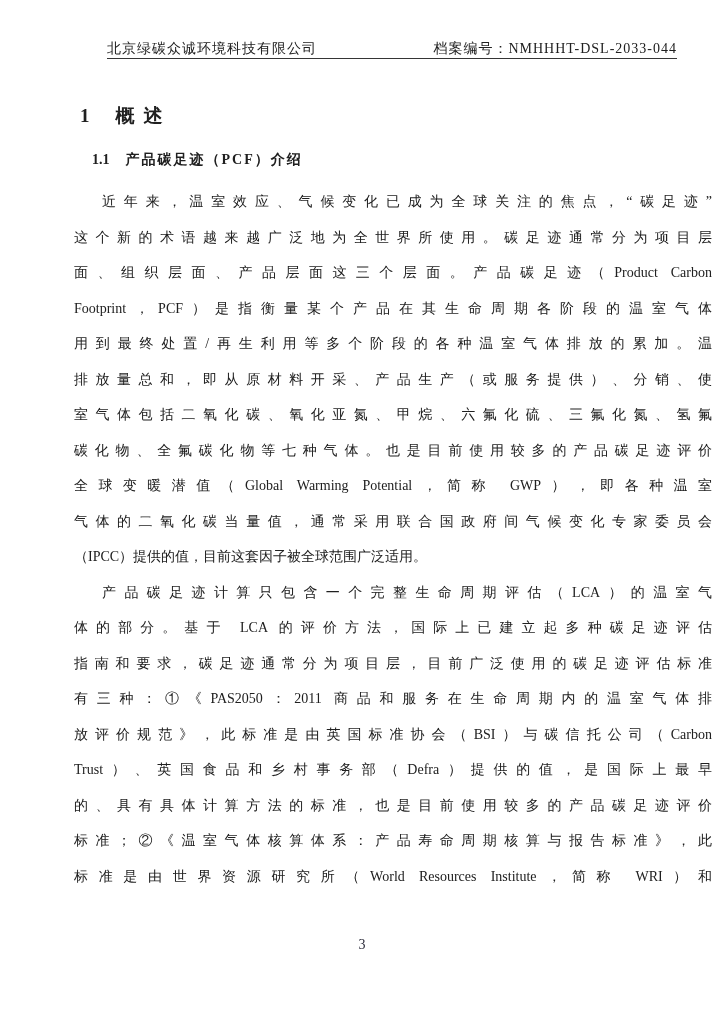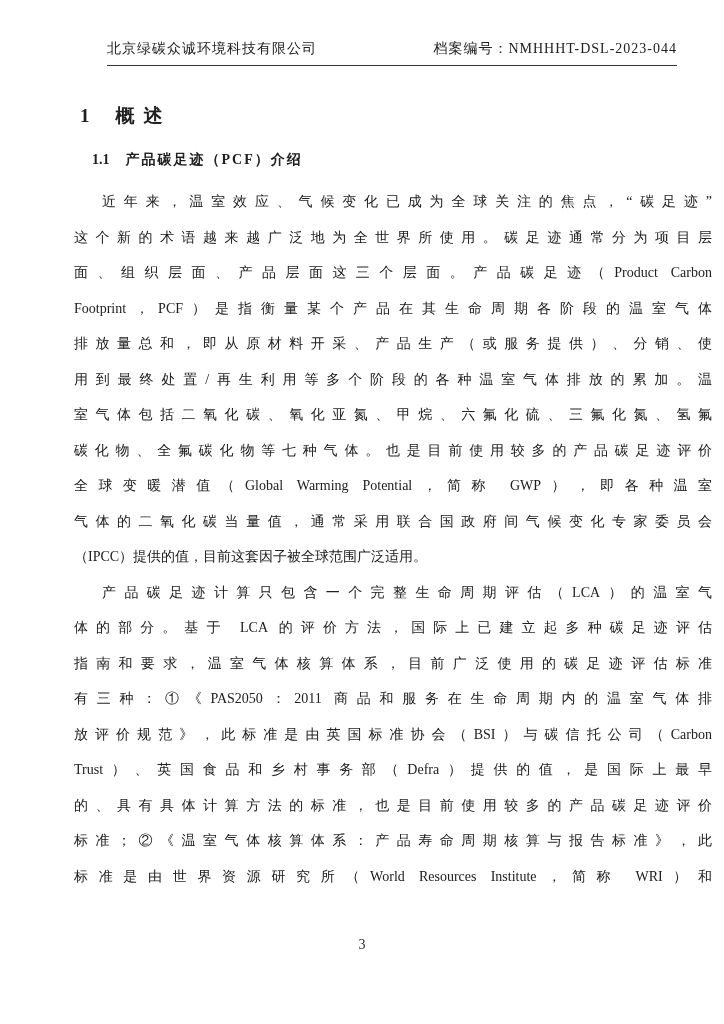--- a/index.html
+++ b/index.html
@@ -5,21 +5,21 @@
   :root { --bg:#ffffff; --ink:#202020; --rule:#353535; }
   html,body { margin:0; padding:0; background:#e8e8e8; }
   .page {
     position:relative; width:724px; height:1024px; margin:0 auto;
     background:var(--bg); overflow:hidden;
     font-family:"Liberation Serif","DejaVu Serif",serif; color:var(--ink);
   }
   .hdr {
     position:absolute; left:107px; right:47px; top:40px;
     display:flex; justify-content:space-between; align-items:flex-end;
-    font-size:14px; padding-bottom:7px; border-bottom:1.5px solid var(--rule);
+    font-size:14px; border-bottom:1.5px solid var(--rule);
     letter-spacing:1px;
   }
   .h1 {
     position:absolute; left:80px; top:103px;
     font-size:19px; font-weight:bold; line-height:26px;
   }
   .h1 .num { margin-right:26px; }
   .h1 .ttl { letter-spacing:9px; }
   .h2 {
     position:absolute; left:92px; top:147px;
@@ -42,49 +42,49 @@
     text-align:center; font-size:14px; color:#2b2b3a;
   }
 </style>
 </head>
 <body>
 
 <div class="page">
 
   <div class="hdr">
     <span>北京绿碳众诚环境科技有限公司</span>
-    <span>档案编号：NMHHHT-DSL-2023-044</span>
+    <span>档案编号：NMHHHT-DSL-2033-044</span>
   </div>
 
   <div class="h1">
     <span class="num">1</span><span class="ttl">概述</span>
   </div>
 
   <div class="h2">
     <span class="num">1.1</span><span class="ttl">产品碳足迹（PCF）介绍</span>
   </div>
 
   <div class="bodytext">
     <div>
       <div class="line indent">近年来，温室效应、气候变化已成为全球关注的焦点，“碳足迹”</div>
       <div class="line">这个新的术语越来越广泛地为全世界所使用。碳足迹通常分为项目层</div>
       <div class="line">面、组织层面、产品层面这三个层面。产品碳足迹（Product Carbon</div>
       <div class="line">Footprint，PCF）是指衡量某个产品在其生命周期各阶段的温室气体</div>
+      <div class="line">用到最终处置/再生利用等多个阶段的各种温室气体排放的累加。温</div>
       <div class="line">排放量总和，即从原材料开采、产品生产（或服务提供）、分销、使</div>
-      <div class="line">用到最终处置/再生利用等多个阶段的各种温室气体排放的累加。温</div>
       <div class="line">室气体包括二氧化碳、氧化亚氮、甲烷、六氟化硫、三氟化氮、氢氟</div>
       <div class="line">碳化物、全氟碳化物等七种气体。也是目前使用较多的产品碳足迹评价</div>
       <div class="line">全球变暖潜值（Global Warming Potential，简称 GWP），即各种温室</div>
       <div class="line">气体的二氧化碳当量值，通常采用联合国政府间气候变化专家委员会</div>
       <div class="line end">（IPCC）提供的值，目前这套因子被全球范围广泛适用。</div>
     </div>
     <div>
       <div class="line indent">产品碳足迹计算只包含一个完整生命周期评估（LCA）的温室气</div>
       <div class="line">体的部分。基于 LCA 的评价方法，国际上已建立起多种碳足迹评估</div>
-      <div class="line">指南和要求，温室气体核算体系，目前广泛使用的碳足迹评估标准</div>
+      <div class="line">指南和要求，碳足迹通常分为项目层，目前广泛使用的碳足迹评估标准</div>
       <div class="line">有三种：①《PAS2050：2011 商品和服务在生命周期内的温室气体排</div>
       <div class="line">放评价规范》，此标准是由英国标准协会（BSI）与碳信托公司（Carbon</div>
       <div class="line">Trust）、英国食品和乡村事务部（Defra）提供的值，是国际上最早</div>
       <div class="line">的、具有具体计算方法的标准，也是目前使用较多的产品碳足迹评价</div>
       <div class="line">标准；②《温室气体核算体系：产品寿命周期核算与报告标准》，此</div>
       <div class="line">标准是由世界资源研究所（World Resources Institute，简称 WRI）和</div>
     </div>
   </div>
 
   <div class="pageno">3</div>

